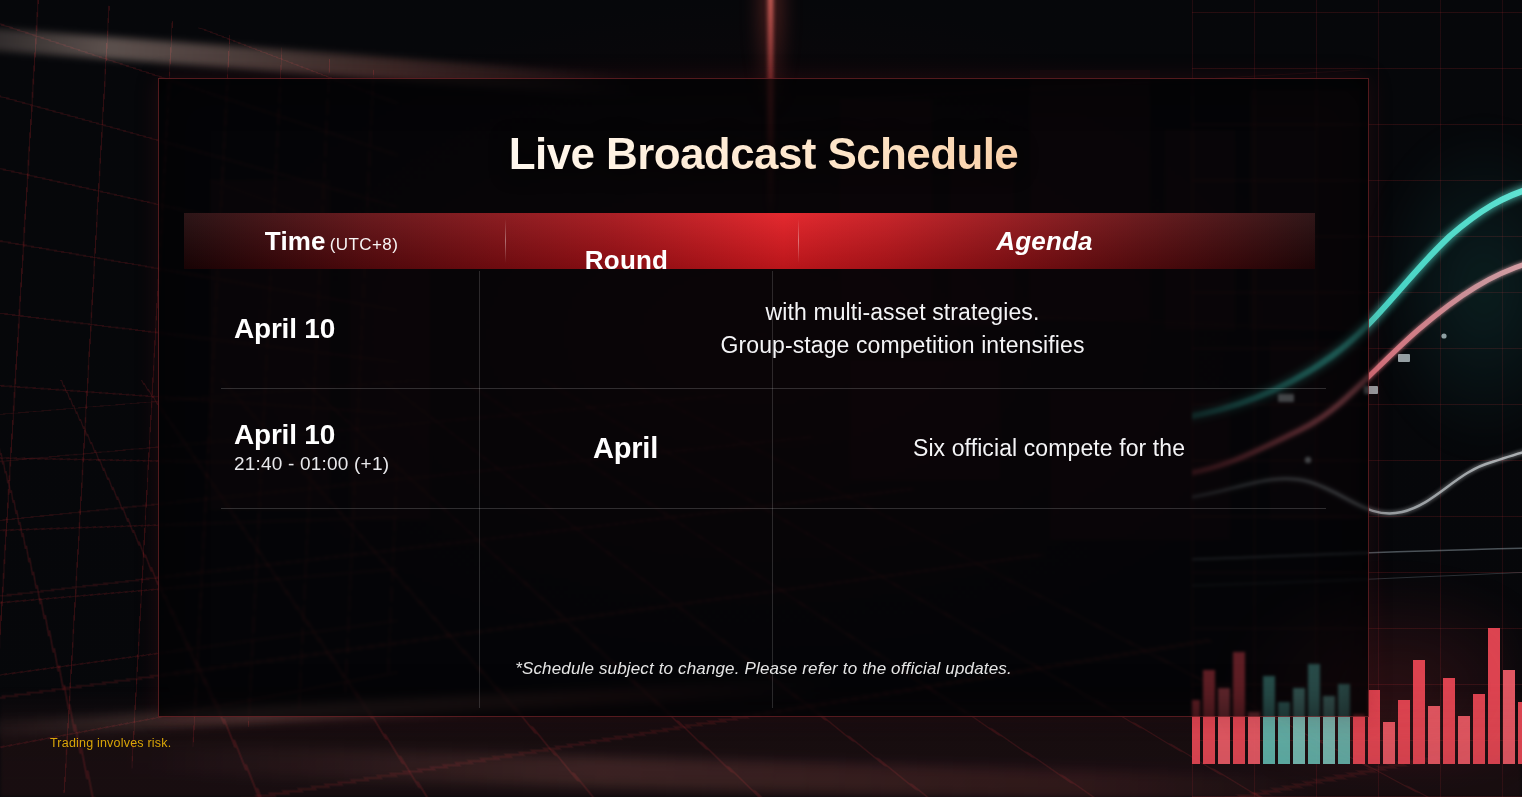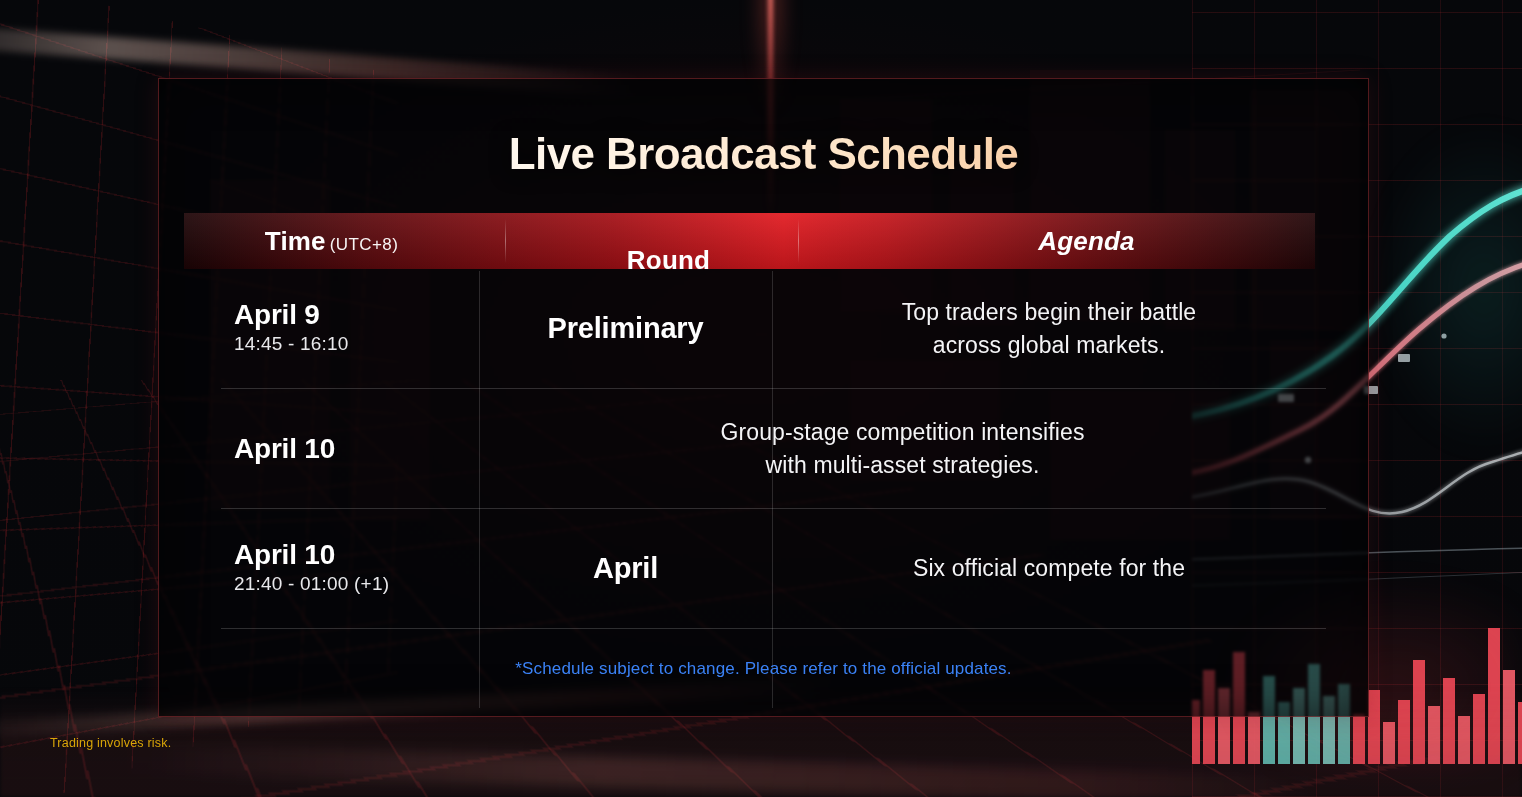--- a/index.html
+++ b/index.html
@@ -149,21 +149,20 @@
     background:linear-gradient(90deg,
        rgba(30,4,6,0.95) 0%,
        rgba(96,10,14,0.97) 16%,
        rgba(168,16,22,0.98) 38%,
        rgba(226,26,32,1) 53%,
        rgba(198,22,28,0.99) 62%,
        rgba(120,14,18,0.96) 80%,
        rgba(36,6,8,0.92) 100%);
     display:flex;
     align-items:center;
-    gap:42px;
   }
   .thead::after {
     content:"";
     position:absolute; left:0; right:0; top:0; bottom:0;
     background:linear-gradient(180deg, rgba(255,255,255,0.07), rgba(0,0,0,0.18));
     pointer-events:none;
   }
   .th {
     position:relative; z-index:2;
     color:#ffffff;
@@ -252,22 +251,23 @@
   }
   .vline.v1 { left:258px; top:2px; height:437px; }
   .vline.v2 { left:551px; top:2px; height:437px; }
 
   .note {
     position:absolute;
     left:0; right:0;
     top:580px;
     text-align:center;
     font-size:17px;
-    color:#3b82f6;
+    color:#e5e5e5;
     letter-spacing:0.15px;
+    font-style:italic;
   }
 
   
   .disclaimer {
     position:absolute;
     left:50px; top:736px;
     font-size:12.5px;
     color:#eab308;
     letter-spacing:0.2px;
     opacity:0.92;
@@ -407,39 +407,28 @@
       <div class="th th-agenda">Agenda</div>
       <div class="th-sep s1"></div>
       <div class="th-sep s2"></div>
     </div>
 
     <div class="tbody">
 
       <div class="vline v1"></div>
       <div class="vline v2"></div>
 
-      <div class="row">
-        <div class="cell-time">
-          <div class="time-date">April 9</div>
-          <div class="time-range">14:45 - 16:10</div>
-        </div>
-        <div class="cell-round">Preliminary</div>
-        <div class="cell-agenda">
-          <div>Top traders begin their battle</div>
-          <div>across global markets.</div>
-        </div>
-      </div>
 
       <div class="row">
         <div class="cell-time">
           <div class="time-date">April 10</div>
         </div>
         <div class="cell-agenda">
+          <div>with multi-asset strategies.</div>
           <div>Group-stage competition intensifies</div>
-          <div>with multi-asset strategies.</div>
         </div>
       </div>
 
       <div class="row">
         <div class="cell-time">
           <div class="time-date">April 10</div>
           <div class="time-range">21:40 - 01:00 (+1)</div>
         </div>
         <div class="cell-round">April</div>
         <div class="cell-agenda">

